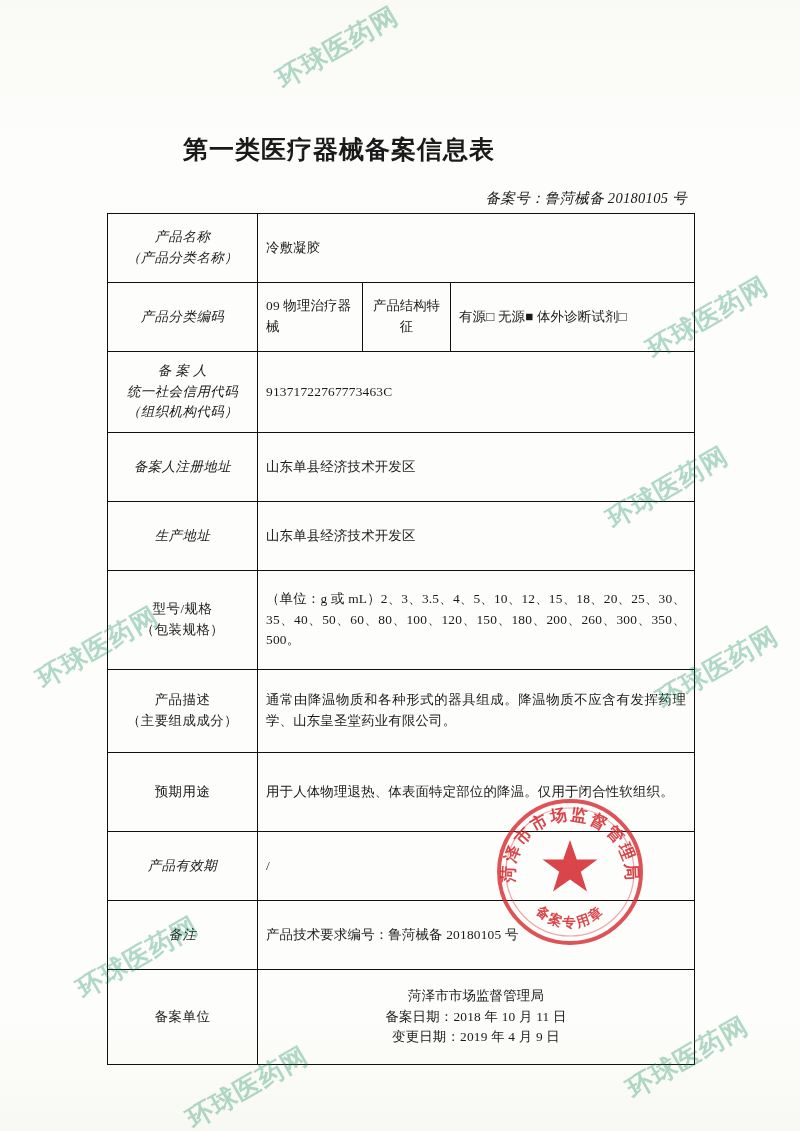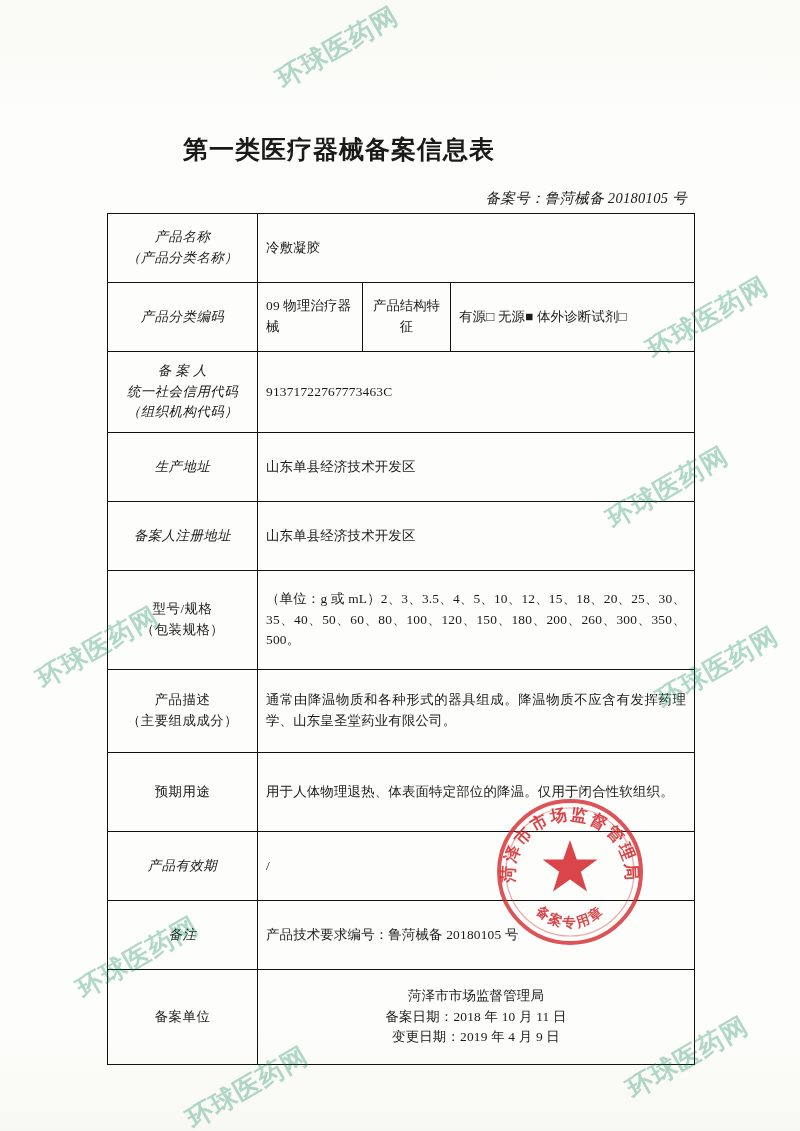--- a/index.html
+++ b/index.html
@@ -137,25 +137,25 @@
         <td class="mid-label">产品结构特征</td>
         <td class="value">有源□  无源■  体外诊断试剂□</td>
       </tr>
       <tr>
         <td class="label tall" style="height:68px">备  案  人
 统一社会信用代码
 （组织机构代码）</td>
         <td class="value" colspan="3">91371722767773463C</td>
       </tr>
       <tr>
+        <td class="label tall">备案人注册地址</td>
+        <td class="value" colspan="3">山东单县经济技术开发区</td>
+      </tr>
+      <tr>
         <td class="label tall">生产地址</td>
-        <td class="value" colspan="3">山东单县经济技术开发区</td>
-      </tr>
-      <tr>
-        <td class="label tall">备案人注册地址</td>
         <td class="value" colspan="3">山东单县经济技术开发区</td>
       </tr>
       <tr>
         <td class="label" style="height:86px">型号/规格
 （包装规格）</td>
         <td class="value justified" colspan="3">（单位：g 或 mL）2、3、3.5、4、5、10、12、15、18、20、25、30、35、40、50、60、80、100、120、150、180、200、260、300、350、500。</td>
       </tr>
       <tr>
         <td class="label" style="height:70px">产品描述
 （主要组成成分）</td>

